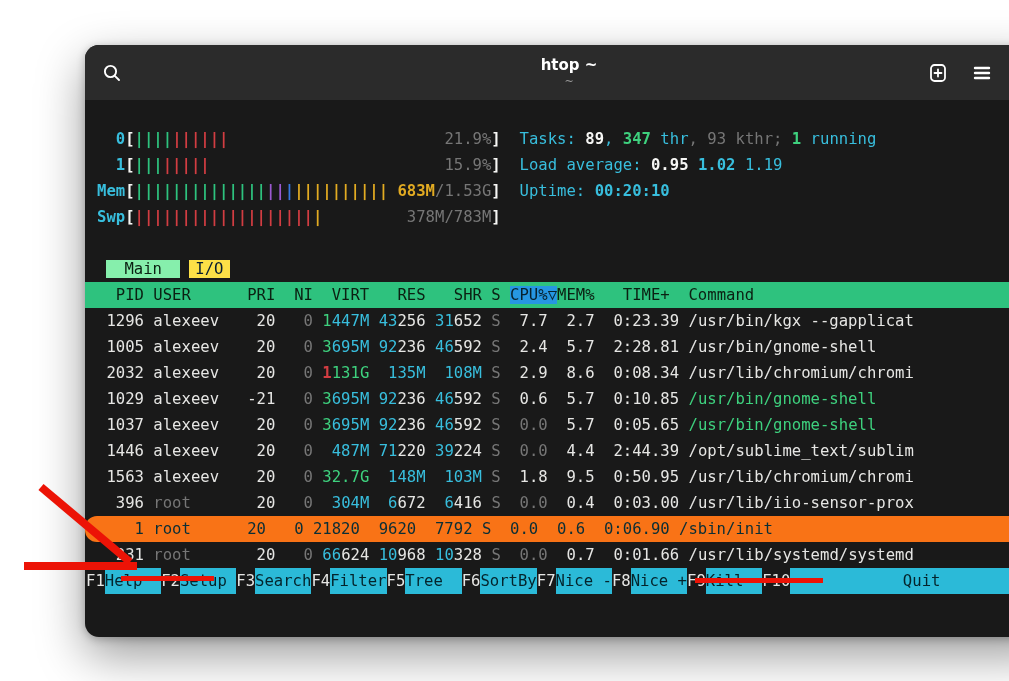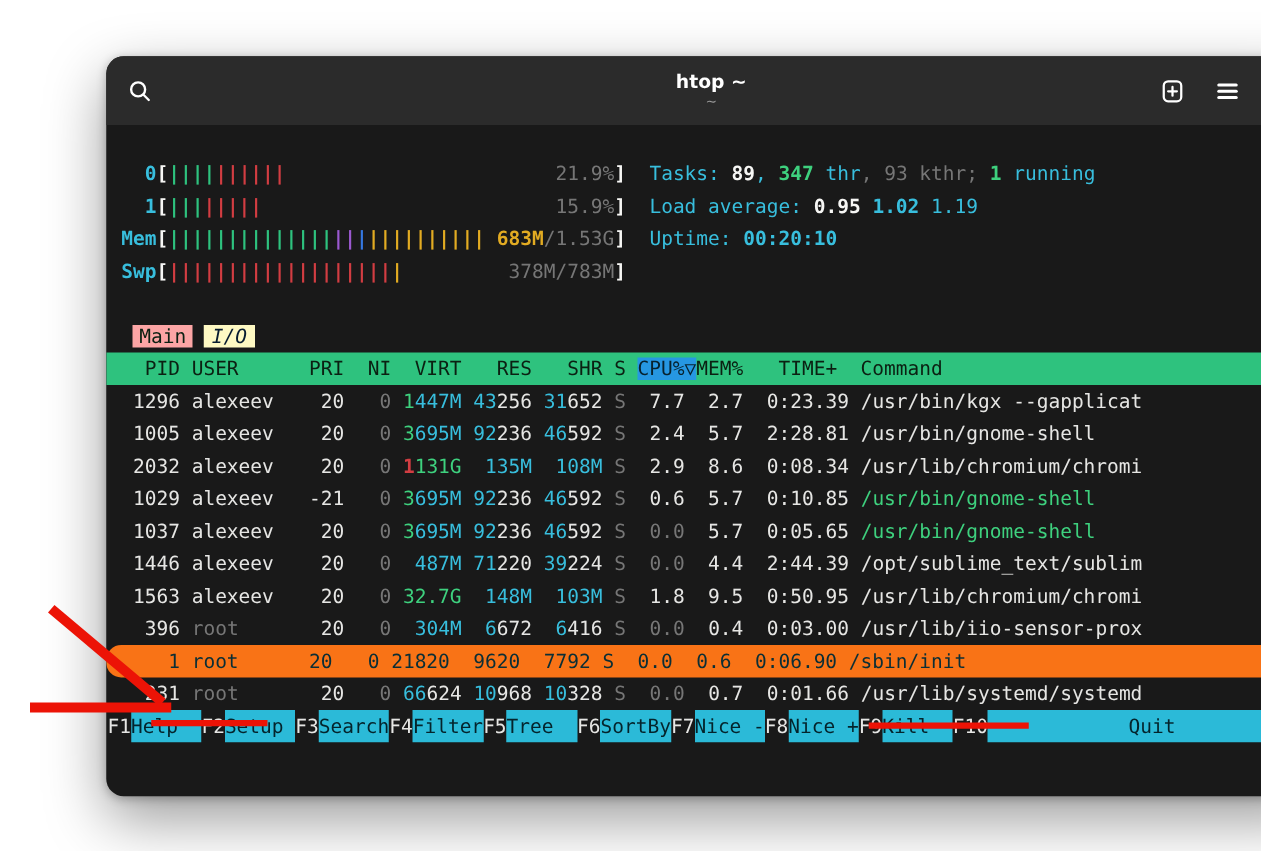--- a/index.html
+++ b/index.html
@@ -43,22 +43,22 @@
   .sg.red { color:#d23d42; font-weight:bold; }
   .sg.yelb{ color:#e2ab22; font-weight:bold; }
   .sg.pur { color:#9b59d0; font-weight:bold; }
   .sg.blu { color:#3577e0; font-weight:bold; }
   .sg.barg{ color:#2ec27e; font-weight:bold; }
   .sg.barr{ color:#d23d42; font-weight:bold; }
   .sg.bary{ color:#e2ab22; font-weight:bold; }
   .sg.hd    { color:#0b2012; }
   .sg.hdsort{ background:#2697e2; color:#07222e; }
   .sg.seltx { color:#0a2e36; }
-  .sg.tabmain { background:#fca5a5; color:#0b2012; padding:0 5px; cursor:pointer; }
-  .sg.tabio   { background:#fef9c3; color:#071c30; padding:0 6px; cursor:pointer;font-style:italic; }
+  .sg.tabmain { background:#86efac; color:#0b2012; padding:0 18px; cursor:pointer; }
+  .sg.tabio   { background:#fde047; color:#071c30; padding:0 6px; cursor:pointer; }
   .sg.fk  { color:#e6e6e4; cursor:pointer; }
   .sg.fkl { background:#2bbad8; color:#04242c; cursor:pointer;text-align:center; }
   .sg.fkl.grow { flex:1; }
 
   .annotations { position:absolute; left:0; top:0; width:1009px; height:681px; pointer-events:none; z-index:10; }
 </style>
 </head>
 <body>
 
 <div class="window">

